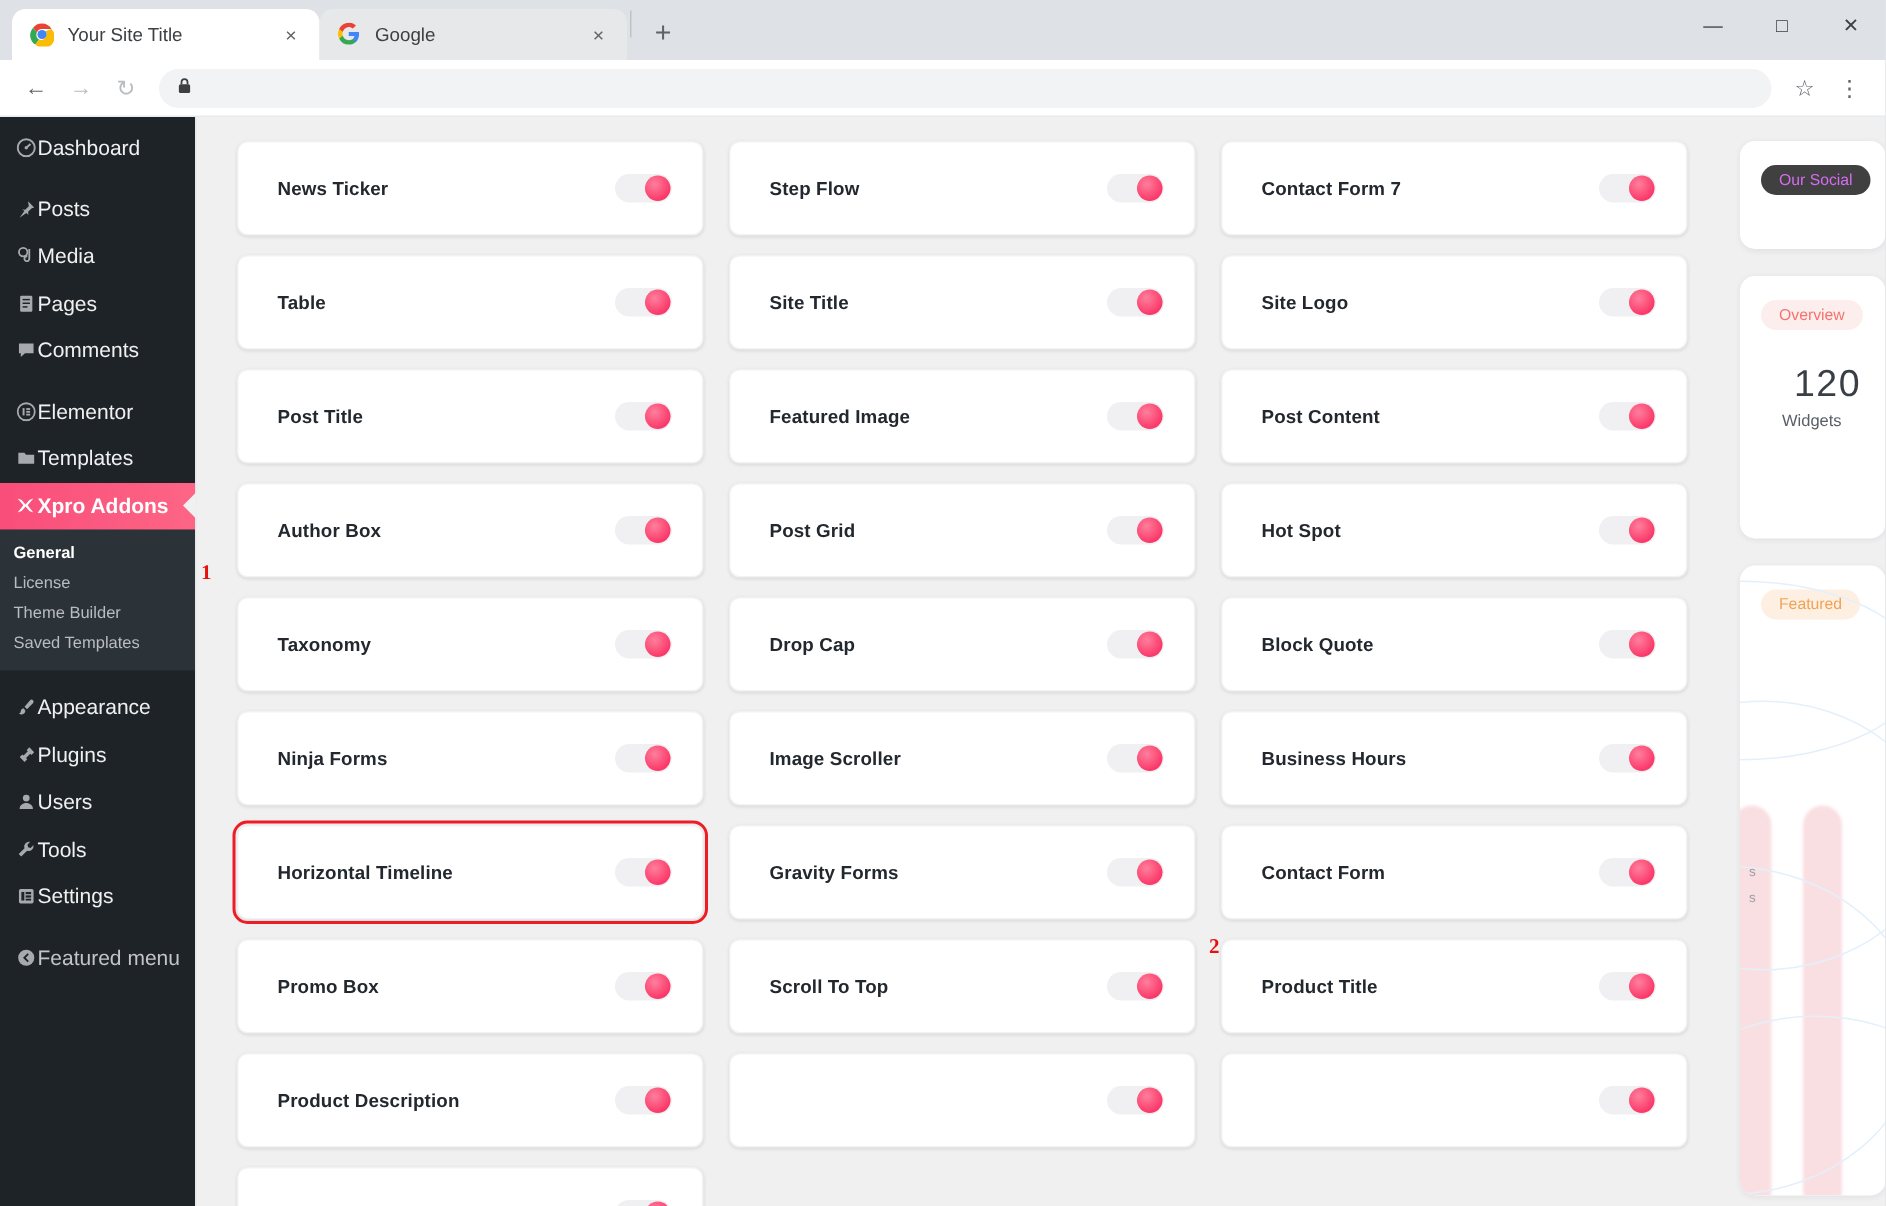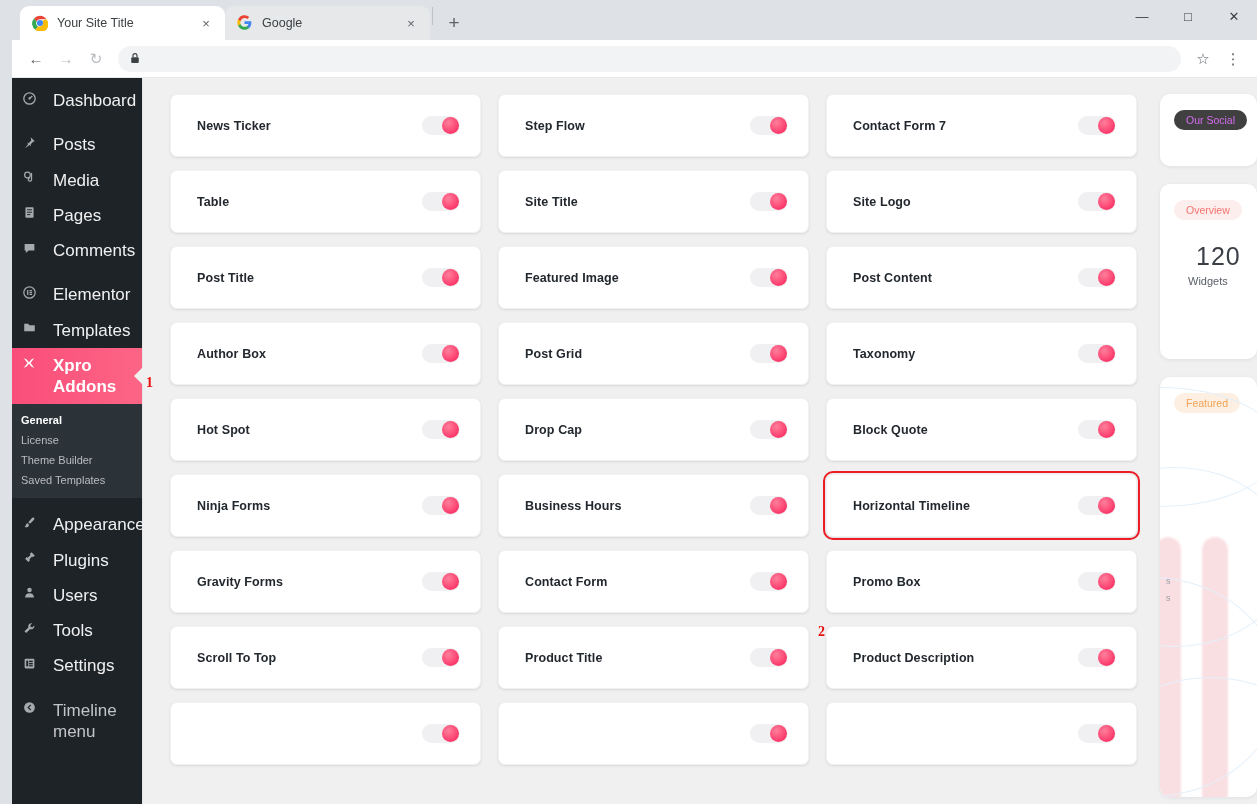--- a/index.html
+++ b/index.html
@@ -4,21 +4,21 @@
 <style>
   * { box-sizing: border-box; margin: 0; padding: 0; }
   html, body {
     width: 1257px; height: 804px;
     font-family: "Liberation Sans", sans-serif;
     overflow: hidden;
     background: #dee1e6;
   }
 
   
-  .browser { width: 1257px; height: 804px; display: flex; flex-direction: column; padding-left: 12px; }
+  .browser { width: 1257px; height: 804px; display: flex; flex-direction: column; }
 
   .tabstrip {
     height: 40px; background: #dee1e6;
     display: flex; align-items: flex-end; padding-left: 8px; position: relative;
   }
   .tab {
     height: 34px; width: 205px; display: flex; align-items: center;
     padding: 0 10px 0 12px; border-radius: 9px 9px 0 0;
     font-size: 12.5px; color: #3c4043; position: relative;
   }
@@ -65,22 +65,22 @@
 
   
   .viewport { flex: 1; display: flex; background: #f0f0f1; position: relative; overflow: hidden; }
 
   
   .wpsidebar {
     width: 130px; background: #1d2327; flex: 0 0 130px;
     padding-top: 5px; color: #f0f0f1; position: relative; z-index: 5;
   }
   .wp-item {
-    display: flex; gap: 16px;
-    padding: 7px 0 7px 9px; font-size: 17px; color: #f0f0f1;
+    display: flex; align-items: center; gap: 0;
+    padding: 7px 0 7px 9px; font-size: 14px; color: #f0f0f1;
     position: relative; line-height: 1.25;
   }
   .wp-item.dim { color: #c3c4c7; }
   .wp-ico {
     width: 16px; height: 16px; flex: 0 0 16px;
     display: flex; align-items: center; justify-content: center;
     font-size: 12px; color: #a7aaad;
   }
   .wp-ico svg { display: block; }
   .wp-gap { height: 9px; }
@@ -387,21 +387,21 @@
 
       <div class="wp-gap"></div>
 
       <div class="wp-item dim">
         <span class="wp-ico">
           <svg width="13" height="13" viewBox="0 0 16 16">
               <circle cx="8" cy="8" r="6.6" fill="#a7aaad"></circle>
               <path d="M9.6 4.8L6.4 8l3.2 3.2" stroke="#1d2327" stroke-width="1.5" fill="none"></path>
             </svg>
         </span>
-        <span>Timeline menu</span>
+        <span>Featured menu</span>
       </div>
     </div>
 
     <div class="annot-num" style="left:134px; top:297px;">1</div>
 
     <div class="content">
       <div class="content-scroll-sep"></div>
       <div class="grid" id="widget-grid">
           <div class="card">
             <span class="card-label">News Ticker</span>
@@ -463,45 +463,51 @@
               <span class="knob"></span>
             </span>
           </div>
           <div class="card">
             <span class="card-label">Post Grid</span>
             <span class="toggle">
               <span class="knob"></span>
             </span>
           </div>
           <div class="card">
+            <span class="card-label">Hot Spot</span>
+            <span class="toggle">
+              <span class="knob"></span>
+            </span>
+          </div>
+          <div class="card">
             <span class="card-label">Taxonomy</span>
             <span class="toggle">
               <span class="knob"></span>
             </span>
           </div>
           <div class="card">
-            <span class="card-label">Hot Spot</span>
-            <span class="toggle">
-              <span class="knob"></span>
-            </span>
-          </div>
-          <div class="card">
             <span class="card-label">Drop Cap</span>
             <span class="toggle">
               <span class="knob"></span>
             </span>
           </div>
           <div class="card">
             <span class="card-label">Block Quote</span>
             <span class="toggle">
               <span class="knob"></span>
             </span>
           </div>
           <div class="card">
             <span class="card-label">Ninja Forms</span>
+            <span class="toggle">
+              <span class="knob"></span>
+            </span>
+          </div>
+          <div class="card">
+            <span class="card-label">Image Scroller</span>
             <span class="toggle">
               <span class="knob"></span>
             </span>
           </div>
           <div class="card">
             <span class="card-label">Business Hours</span>
             <span class="toggle">
               <span class="knob"></span>
             </span>
           </div>

